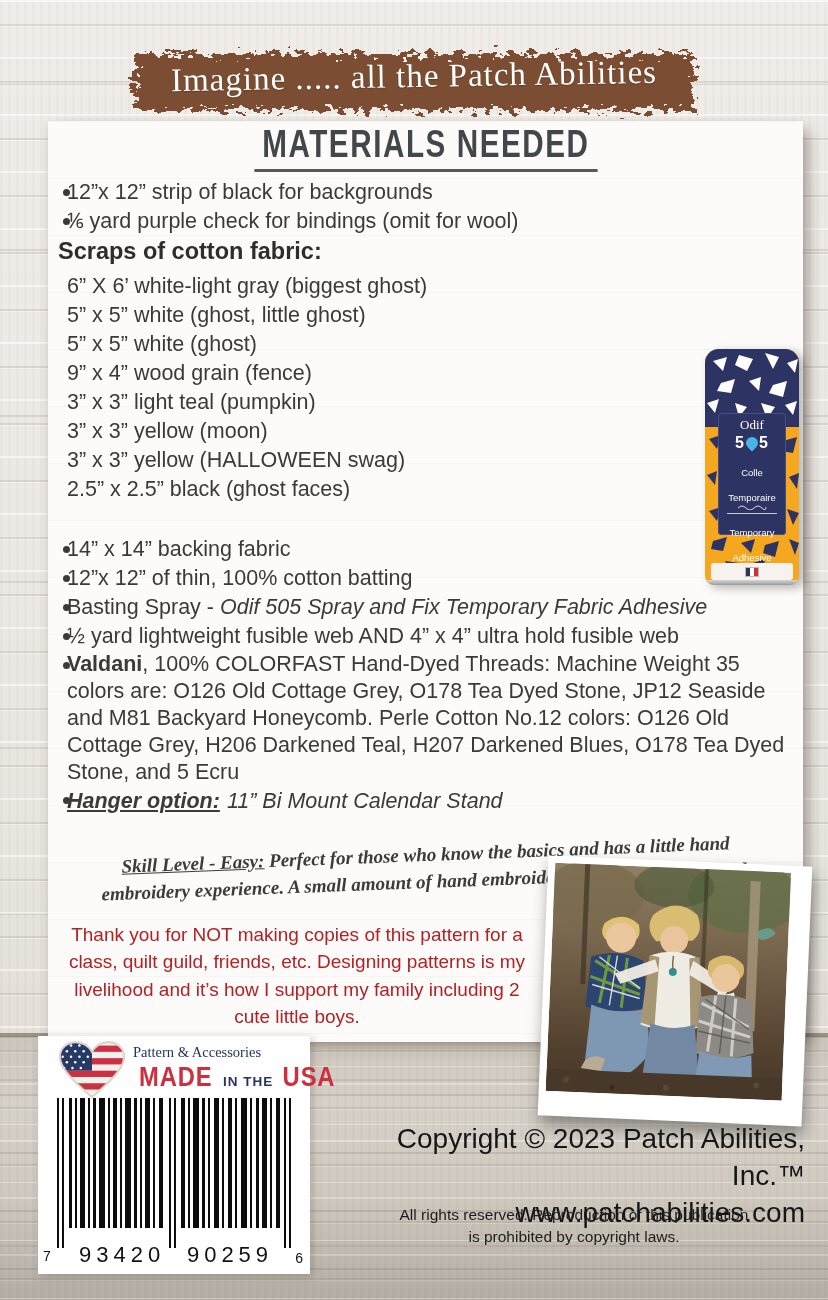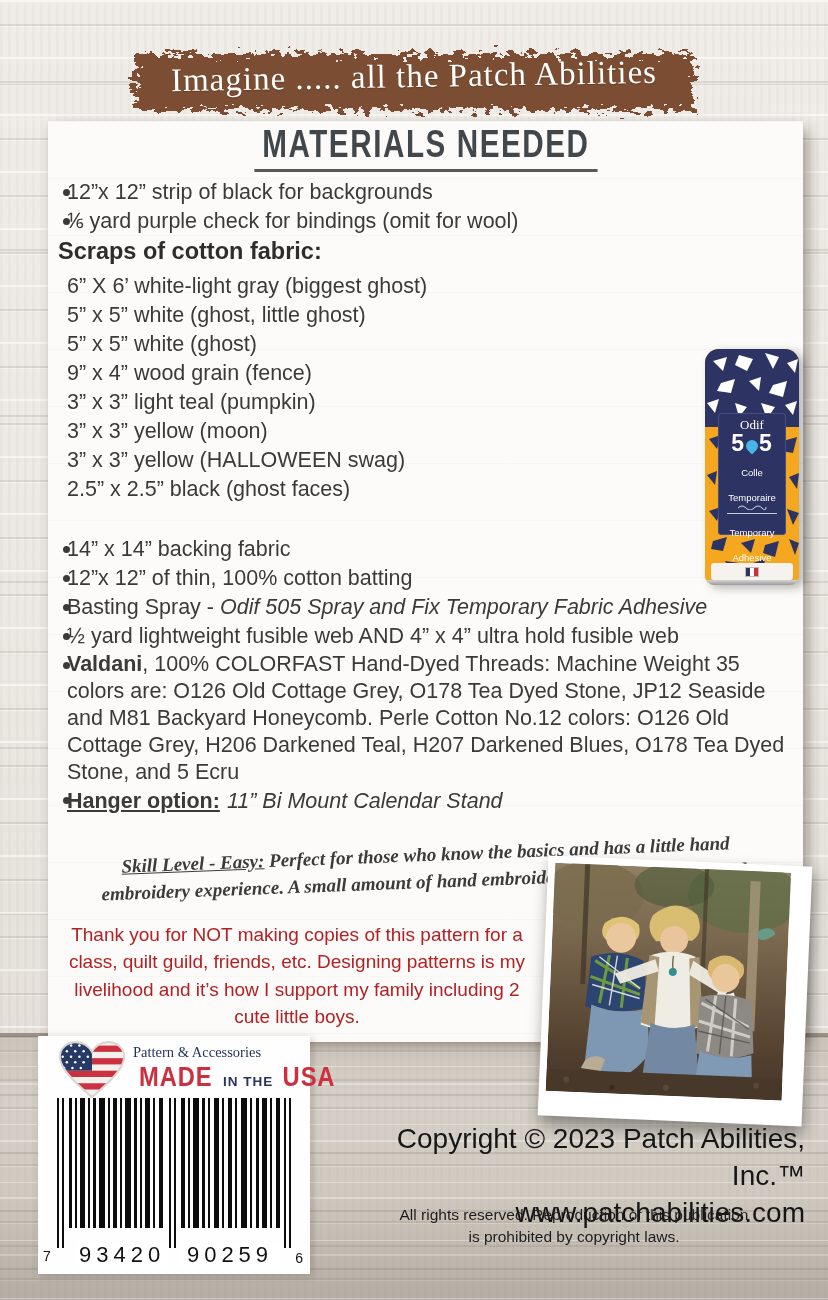--- a/index.html
+++ b/index.html
@@ -40,42 +40,42 @@
   .materials-title{display:inline-block;transform:scaleX(.78);font-weight:700;font-size:38px;
     letter-spacing:2px;color:#42474b;border-bottom:3px solid #55585a;padding:0 10px 3px;line-height:1.1;}
   .mlist{list-style:none;margin:6px 0 0;padding:0;font-size:21.5px;color:#3a3a3a;}
   .mlist li{position:relative;padding-left:19px;line-height:29px;margin:0 10px 0 0;}
   .mlist li.bullet::before{content:"";position:absolute;left:15px;top:11px;width:7px;height:7px;
     border-radius:50%;background:#3a3a3a;}
   .scraps-header{font-weight:700;font-size:23.5px;color:#2d2d2d;padding-left:10px;line-height:30px;}
   .scraps li{}
   .gap{height:25px;}
   .it{font-style:italic;}
-  .hanger-label{font-weight:700;text-decoration:underline;}
+  .hanger-label{font-weight:700;font-style:italic;text-decoration:underline;}
   .hanger-value{font-style:italic;margin-left:7px;}
   .valdani li{line-height:27px;}
 
   .skill{width:700px;margin:24px auto 0;transform:rotate(-2.2deg);text-align:center;
     font-family:"Liberation Serif",serif;font-style:italic;font-weight:700;font-size:19px;
     line-height:27px;color:#3b3b3b;}
   .skill-label{text-decoration:underline;}
 
   .notice{width:474px;margin:26px 0 0 12px;text-align:center;color:#b22225;
     font-size:19px;line-height:27.5px;}
 
   
   .can{position:absolute;left:705px;top:349px;width:94px;height:236px;
     filter:drop-shadow(5px 3px 5px rgba(0,0,0,.28));}
   .can-shell{position:absolute;inset:0;border-radius:14px 14px 9px 9px;overflow:hidden;background:#f5a71f;}
   .can-cap{position:absolute;left:0;top:0;width:100%;height:78px;background:#2d3362;}
   .can-shell svg.confetti{position:absolute;inset:0;}
   .can-label{position:absolute;left:13px;top:64px;width:68px;height:122px;background:#2d3362;
     border-radius:4px;box-shadow:0 0 0 1px #474d85 inset;text-align:center;color:#fff;z-index:2;}
   .odif{font-family:cursive;font-size:13px;line-height:15px;margin-top:4px;}
-  .five05{font-size:23px;font-weight:700;line-height:22px;letter-spacing:1px;}
+  .five05{font-size:16px;font-weight:700;line-height:22px;letter-spacing:1px;}
   .droplet{display:inline-block;width:12px;height:12px;background:#49b5e7;border-radius:0 50% 50% 50%;
     transform:rotate(225deg);margin:0 1px;vertical-align:-1px;}
   .lbl-sm{font-size:9.5px;line-height:10.5px;margin-top:14px;}
   .wave{display:block;margin:1px auto 0;}
   .lbl-div{border-top:1px solid rgba(255,255,255,.75);margin:3px 9px 2px;}
   .micro{font-size:6px;line-height:7.5px;margin-top:5px;opacity:.92;}
   .can-base{position:absolute;left:6px;bottom:5px;width:82px;height:17px;background:#f6f3ee;
     border-radius:3px;display:flex;align-items:center;justify-content:center;gap:2px;z-index:2;}
   .fr-flag{display:inline-flex;height:8px;border:1px solid #bbb;}
   .fr-flag i{display:block;width:4px;height:8px;}

